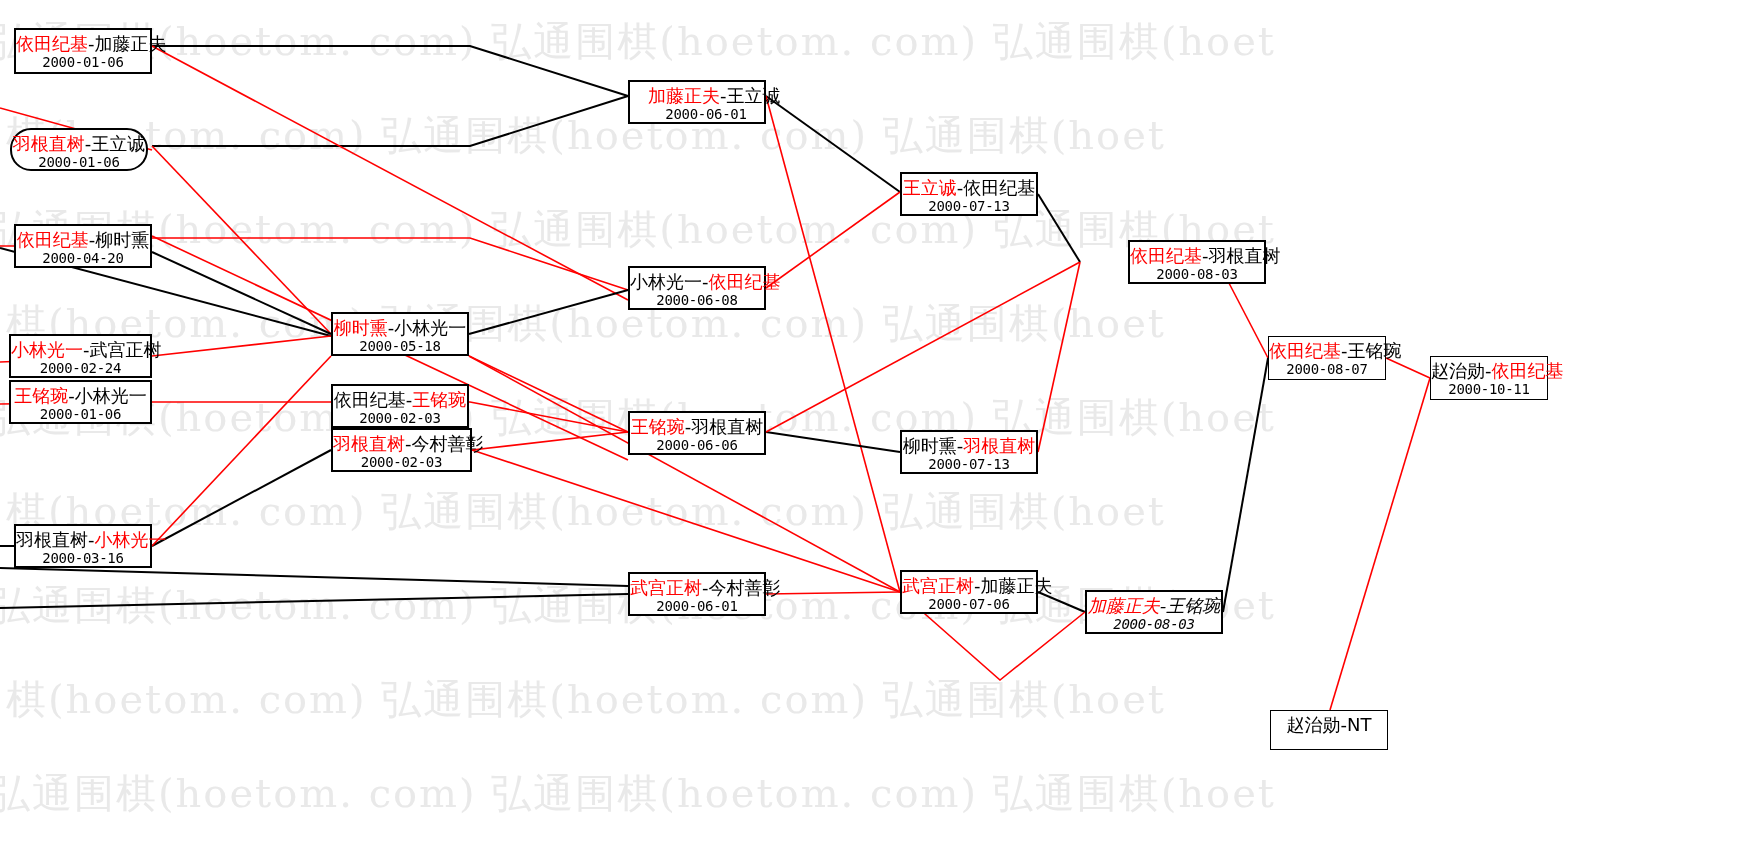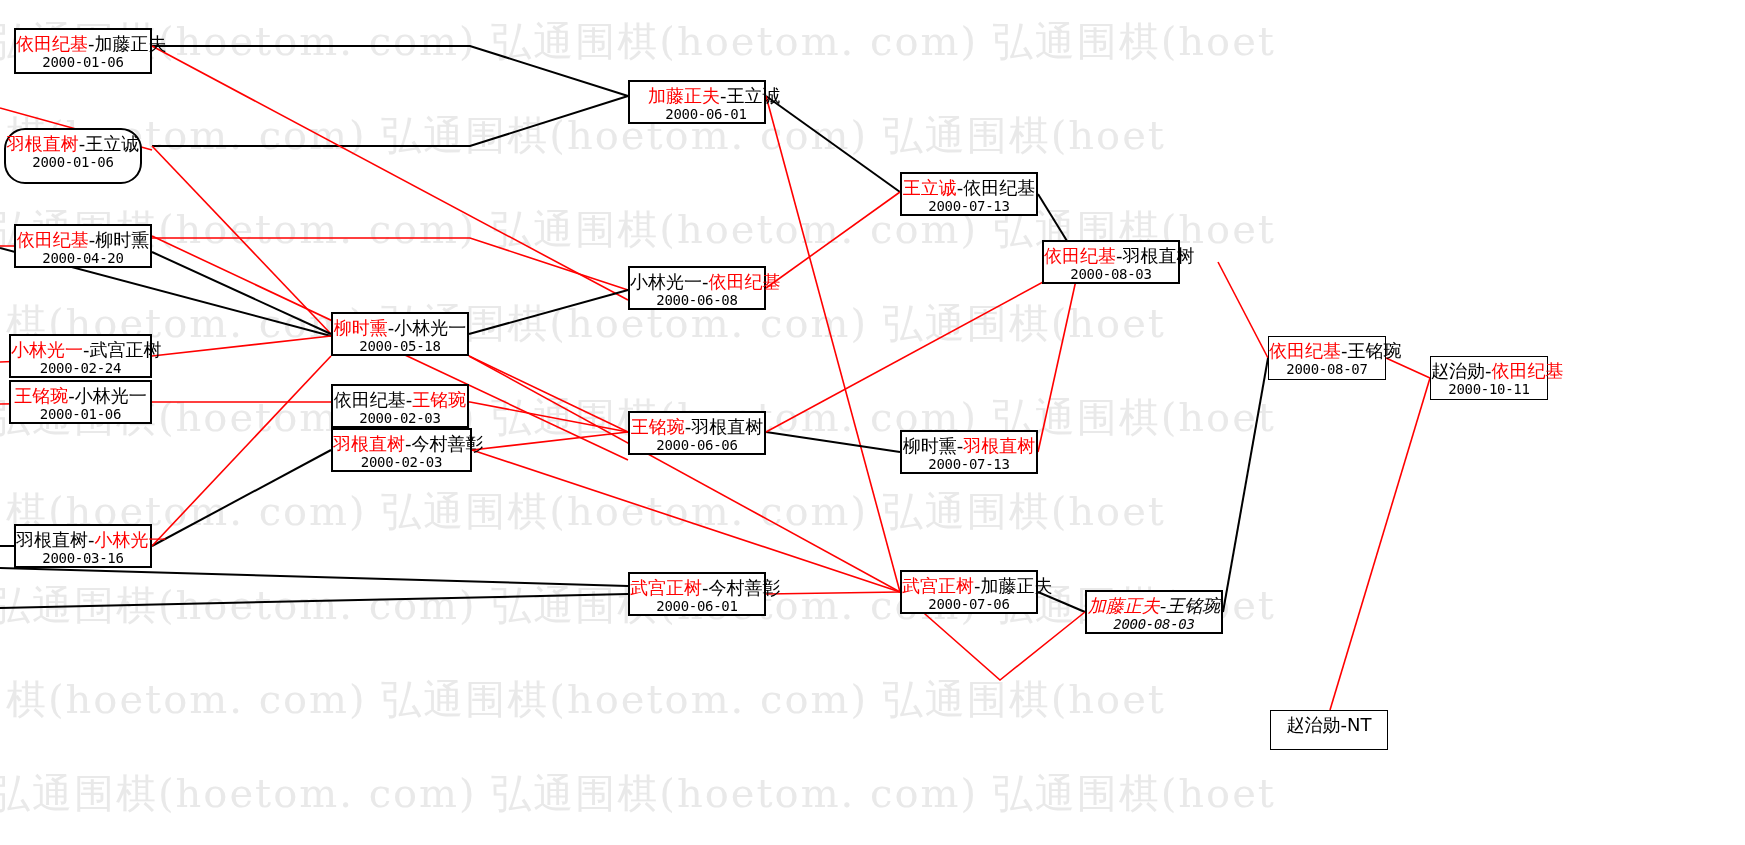--- a/index.html
+++ b/index.html
@@ -126,21 +126,21 @@
       <polyline points="1223,612 1268,358" fill="none" stroke="#000000" stroke-width="2"></polyline>
       <polyline points="1386,358 1430,378" fill="none" stroke="#ff0000" stroke-width="1.6"></polyline>
       <polyline points="1430,378 1330,710" fill="none" stroke="#ff0000" stroke-width="1.6"></polyline>
     </svg>
 
   <div id="boxes">
       <div class="match" style="left: 14px; top: 28px; width: 138px; height: 46px;">
         <div class="players"><span class="p-win">依田纪基</span><span class="sep">-</span><span class="p-lose">加藤正夫</span></div>
         <div class="date">2000-01-06</div>
       </div>
-      <div class="match" style="left: 4px; top: 128px; width: 138px; height: 56px; border-radius: 21px;">
+      <div class="match" style="left: 10px; top: 128px; width: 138px; height: 43px; border-radius: 21px;">
         <div class="players"><span class="p-win">羽根直树</span><span class="sep">-</span><span class="p-lose">王立诚</span></div>
         <div class="date">2000-01-06</div>
       </div>
       <div class="match" style="left: 14px; top: 224px; width: 138px; height: 44px;">
         <div class="players"><span class="p-win">依田纪基</span><span class="sep">-</span><span class="p-lose">柳时熏</span></div>
         <div class="date">2000-04-20</div>
       </div>
       <div class="match" style="left: 9px; top: 334px; width: 143px; height: 44px;">
         <div class="players"><span class="p-win">小林光一</span><span class="sep">-</span><span class="p-lose">武宫正树</span></div>
         <div class="date">2000-02-24</div>
@@ -186,21 +186,21 @@
         <div class="date">2000-07-13</div>
       </div>
       <div class="match" style="left: 900px; top: 430px; width: 138px; height: 44px;">
         <div class="players"><span class="p-lose">柳时熏</span><span class="sep">-</span><span class="p-win">羽根直树</span></div>
         <div class="date">2000-07-13</div>
       </div>
       <div class="match" style="left: 900px; top: 570px; width: 138px; height: 44px;">
         <div class="players"><span class="p-win">武宫正树</span><span class="sep">-</span><span class="p-lose">加藤正夫</span></div>
         <div class="date">2000-07-06</div>
       </div>
-      <div class="match" style="left: 1042px; top: 240px; width: 138px; height: 44px;">
+      <div class="match" style="left: 1128px; top: 240px; width: 138px; height: 44px;">
         <div class="players"><span class="p-win">依田纪基</span><span class="sep">-</span><span class="p-lose">羽根直树</span></div>
         <div class="date">2000-08-03</div>
       </div>
       <div class="match" style="left: 1085px; top: 590px; width: 138px; height: 44px; font-style: italic;">
         <div class="players"><span class="p-win">加藤正夫</span><span class="sep">-</span><span class="p-lose">王铭琬</span></div>
         <div class="date">2000-08-03</div>
       </div>
       <div class="match thin" style="left: 1268px; top: 336px; width: 118px; height: 44px;">
         <div class="players"><span class="p-win">依田纪基</span><span class="sep">-</span><span class="p-lose">王铭琬</span></div>
         <div class="date">2000-08-07</div>

